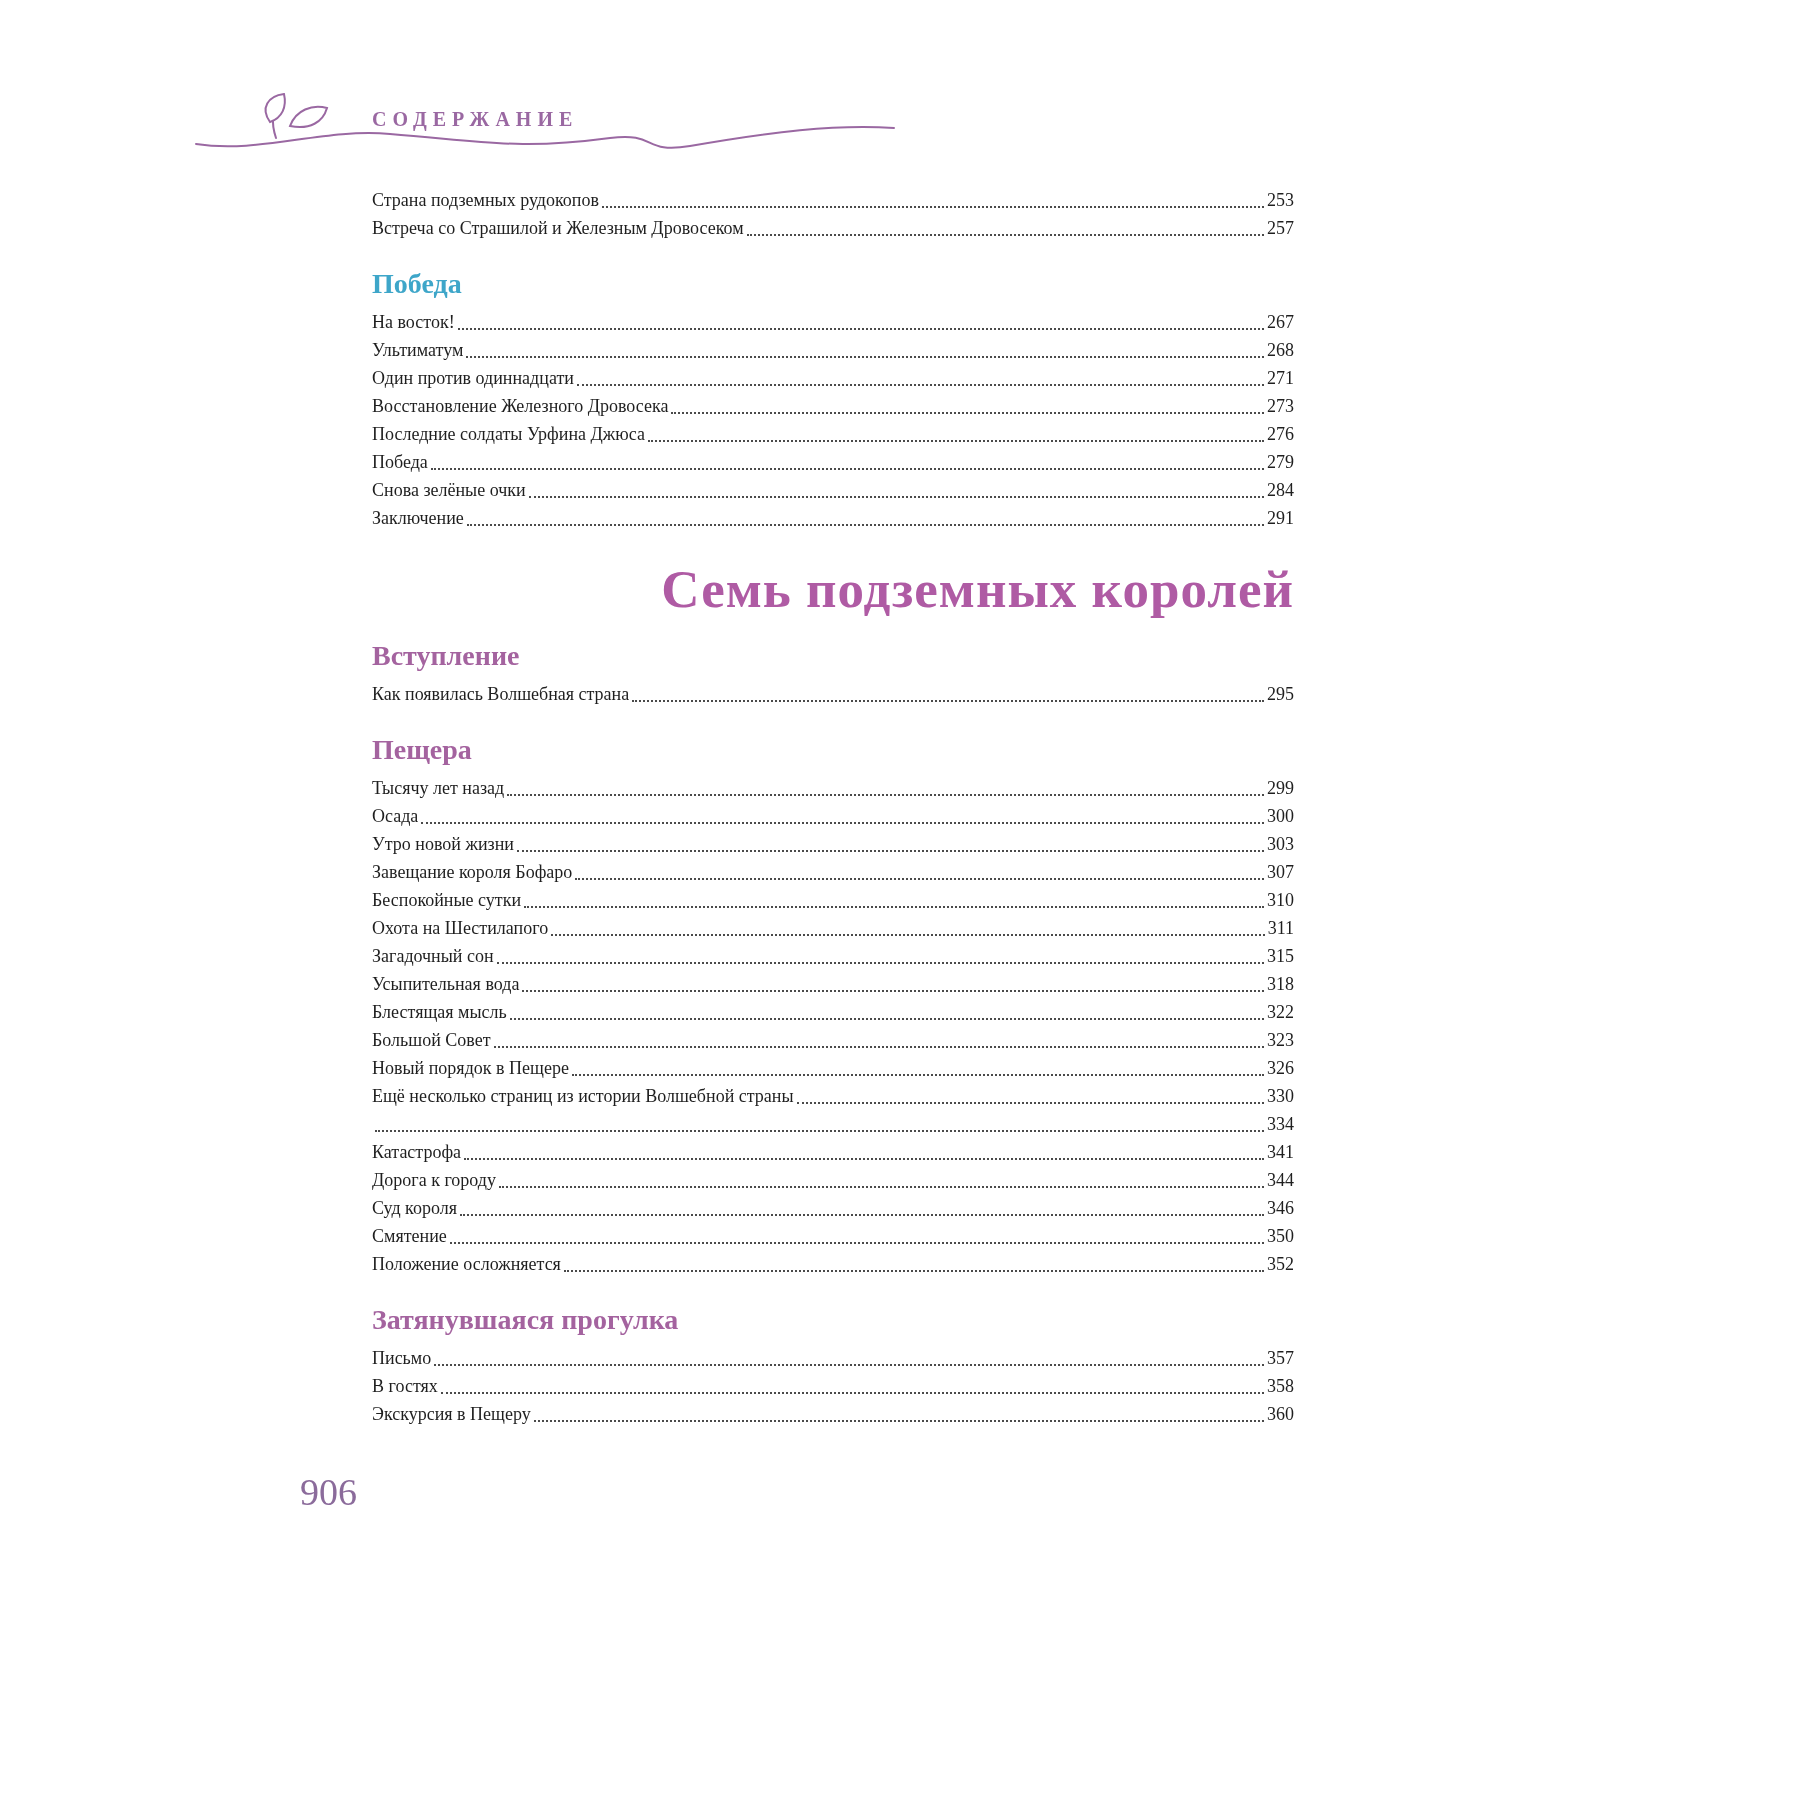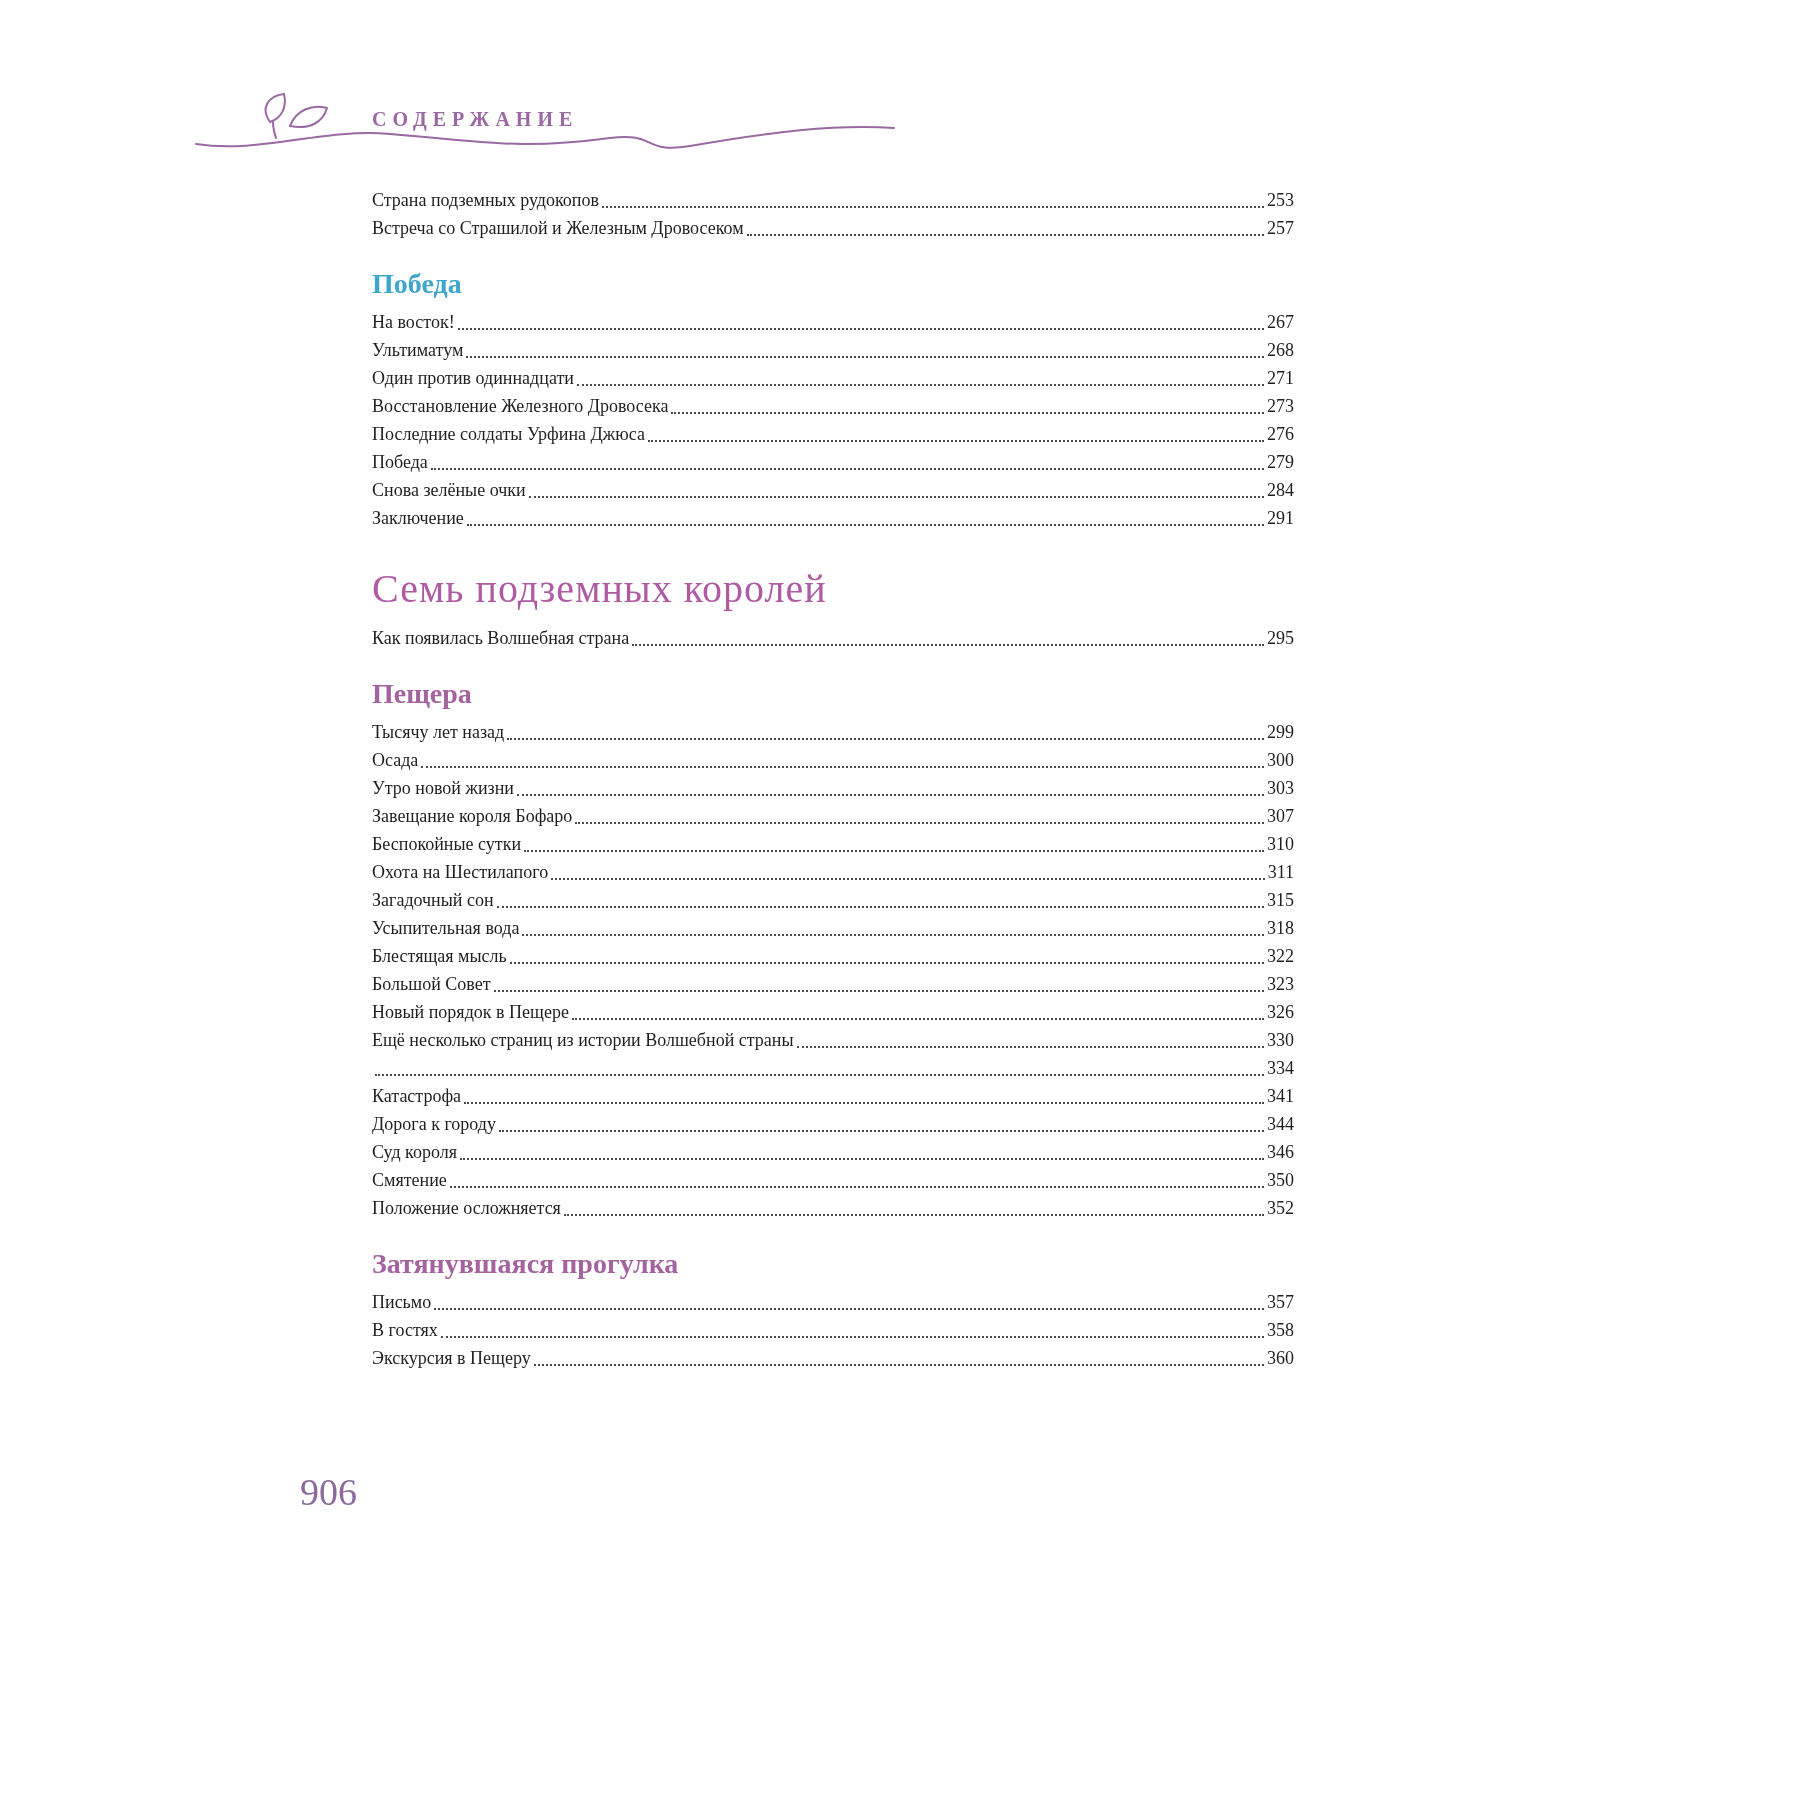--- a/index.html
+++ b/index.html
@@ -52,24 +52,24 @@
   }
   .entry-page { flex: 0 0 auto; }
   .section-heading {
     margin: 26px 0 8px 0;
     font-size: 28px;
     line-height: 32px;
     font-weight: bold;
   }
   .book-title {
     margin: 32px 0 10px 0;
-    font-size: 40px;
+    font-size: 53px;
     line-height: 50px;
-    font-weight: normal;
-    text-align: left;
+    font-weight: bold;
+    text-align: right;
     letter-spacing: 1px;
   }
   .footer-page-number {
     position: absolute;
     left: 300px;
     top: 1470px;
     font-size: 38px;
     color: #8b6b9b;
   }
 </style>
@@ -141,20 +141,21 @@
           <span class="leader"></span>
           <span class="entry-page">284</span>
         </div>
         <div class="entry">
           <span class="entry-title">Заключение</span>
           <span class="leader"></span>
           <span class="entry-page">291</span>
         </div>
       </div>
       <h1 class="book-title" style="color: rgb(175, 91, 164);">Семь подземных королей</h1>
+      <h2 class="section-heading" style="color: rgb(164, 99, 159);">Вступление</h2>
       <div class="entry-group">
         <div class="entry">
           <span class="entry-title">Как появилась Волшебная страна</span>
           <span class="leader"></span>
           <span class="entry-page">295</span>
         </div>
       </div>
       <h2 class="section-heading" style="color: rgb(164, 99, 159);">Пещера</h2>
       <div class="entry-group">
         <div class="entry">

